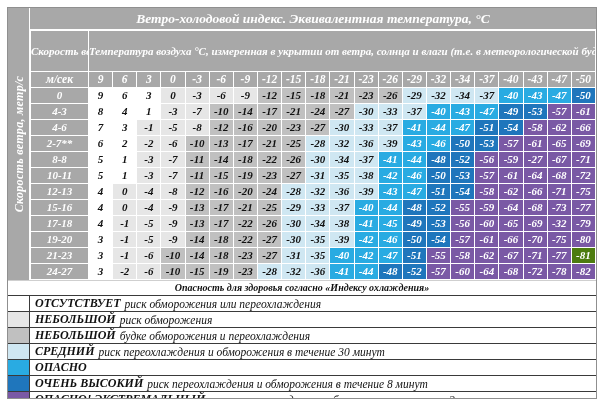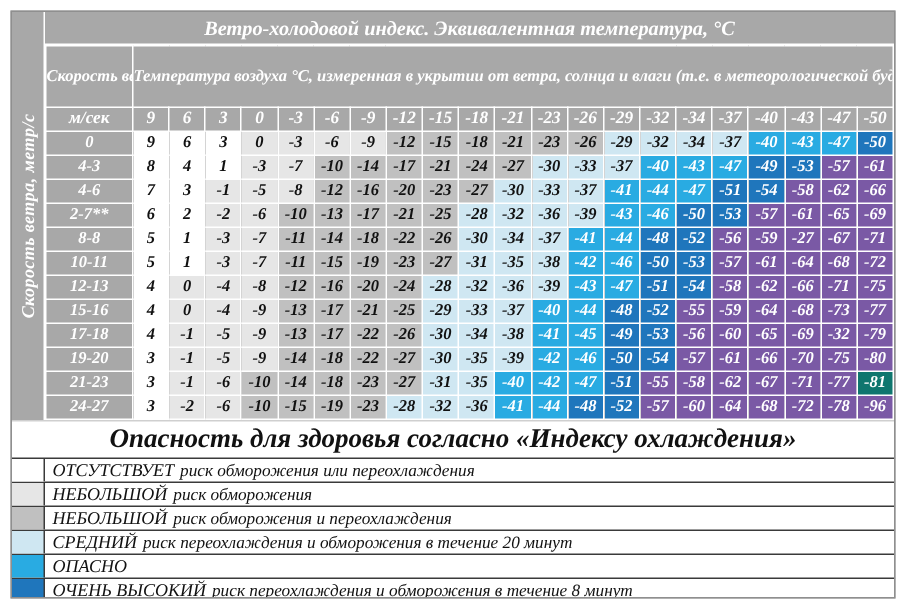--- a/index.html
+++ b/index.html
@@ -37,33 +37,33 @@
   td.h-temp  { font-size:13px; line-height:1.4; white-space:normal; padding:0 14px; }
   tr.hdr2 td { height:15px; color:#fff; font-size:11.5px; }
   tr.datarow td { height:15px; }
   td.speedcell { color:#fff; font-size:11.5px; }
   .legend {
     flex:1 1 auto; background:#fff; color:#111;
     display:flex; flex-direction:column; border-top:1px solid #cfcfcf;
   }
   .lg-title {
     flex:0 0 auto; text-align:center; font-weight:bold; font-style:italic;
-    font-size:18px; padding:1px 0 2px 0; border-bottom:1px solid #3a3a3a;
+    font-size:10px; padding:1px 0 2px 0; border-bottom:1px solid #3a3a3a;
   }
   .lg-row {
     flex:1 1 auto; display:flex; align-items:stretch;
     border-bottom:1px solid #3a3a3a; min-height:0;
   }
   .lg-row:last-child { border-bottom:none; }
   .lg-swatch { width:21px; flex:0 0 auto; border-right:1px solid #3a3a3a; }
   .lg-text {
     flex:1 1 auto; display:flex; align-items:center; gap:4px;
     padding-left:5px; white-space:nowrap; overflow:hidden;
   }
-  .lg-term { font-weight:normal; font-style:italic; font-size:12px; }
+  .lg-term { font-weight:bold; font-style:italic; font-size:12px; }
   .lg-desc { font-style:italic; font-size:11.5px; }
 </style>
 </head>
 <body>
 
 <div class="frame">
   <div class="top">
     <div class="side-strip">
       <span class="vlabel">Скорость ветра, метр/с</span>
     </div>
@@ -357,21 +357,21 @@
               <td style="background: rgb(41, 171, 226); color: rgb(255, 255, 255);">-40</td>
               <td style="background: rgb(41, 171, 226); color: rgb(255, 255, 255);">-42</td>
               <td style="background: rgb(41, 171, 226); color: rgb(255, 255, 255);">-47</td>
               <td style="background: rgb(31, 118, 188); color: rgb(255, 255, 255);">-51</td>
               <td style="background: rgb(122, 89, 165); color: rgb(255, 255, 255);">-55</td>
               <td style="background: rgb(122, 89, 165); color: rgb(255, 255, 255);">-58</td>
               <td style="background: rgb(122, 89, 165); color: rgb(255, 255, 255);">-62</td>
               <td style="background: rgb(122, 89, 165); color: rgb(255, 255, 255);">-67</td>
               <td style="background: rgb(122, 89, 165); color: rgb(255, 255, 255);">-71</td>
               <td style="background: rgb(122, 89, 165); color: rgb(255, 255, 255);">-77</td>
-              <td style="background: #0f766e; color: rgb(255, 255, 255);">-81</td>
+              <td style="background: #4d7c0f; color: rgb(255, 255, 255);">-81</td>
             </tr>
             <tr class="datarow">
               <td class="speedcell">24-27</td>
               <td style="background: rgb(255, 255, 255); color: rgb(17, 17, 17);">3</td>
               <td style="background: rgb(230, 230, 230); color: rgb(17, 17, 17);">-2</td>
               <td style="background: rgb(230, 230, 230); color: rgb(17, 17, 17);">-6</td>
               <td style="background: rgb(192, 192, 192); color: rgb(17, 17, 17);">-10</td>
               <td style="background: rgb(192, 192, 192); color: rgb(17, 17, 17);">-15</td>
               <td style="background: rgb(192, 192, 192); color: rgb(17, 17, 17);">-19</td>
               <td style="background: rgb(192, 192, 192); color: rgb(17, 17, 17);">-23</td>
@@ -381,21 +381,21 @@
               <td style="background: rgb(41, 171, 226); color: rgb(255, 255, 255);">-41</td>
               <td style="background: rgb(41, 171, 226); color: rgb(255, 255, 255);">-44</td>
               <td style="background: rgb(31, 118, 188); color: rgb(255, 255, 255);">-48</td>
               <td style="background: rgb(31, 118, 188); color: rgb(255, 255, 255);">-52</td>
               <td style="background: rgb(122, 89, 165); color: rgb(255, 255, 255);">-57</td>
               <td style="background: rgb(122, 89, 165); color: rgb(255, 255, 255);">-60</td>
               <td style="background: rgb(122, 89, 165); color: rgb(255, 255, 255);">-64</td>
               <td style="background: rgb(122, 89, 165); color: rgb(255, 255, 255);">-68</td>
               <td style="background: rgb(122, 89, 165); color: rgb(255, 255, 255);">-72</td>
               <td style="background: rgb(122, 89, 165); color: rgb(255, 255, 255);">-78</td>
-              <td style="background: rgb(122, 89, 165); color: rgb(255, 255, 255);">-96</td>
+              <td style="background: rgb(122, 89, 165); color: rgb(255, 255, 255);">-82</td>
             </tr>
           </tbody>
       </table>
     </div>
   </div>
   <div class="legend">
     <div class="lg-title">Опасность для здоровья согласно «Индексу охлаждения»</div>
     <div id="legend-rows" style="display:flex;flex-direction:column;flex:1 1 auto;">
         <div class="lg-row">
           <span class="lg-swatch" style="background: rgb(255, 255, 255);"></span>
@@ -408,28 +408,28 @@
           <span class="lg-swatch" style="background: rgb(230, 230, 230);"></span>
           <span class="lg-text">
             <span class="lg-term">НЕБОЛЬШОЙ</span>
             <span class="lg-desc">риск обморожения</span>
           </span>
         </div>
         <div class="lg-row">
           <span class="lg-swatch" style="background: rgb(192, 192, 192);"></span>
           <span class="lg-text">
             <span class="lg-term">НЕБОЛЬШОЙ</span>
-            <span class="lg-desc">риск обморожения и переохлаждения</span>
+            <span class="lg-desc">будке обморожения и переохлаждения</span>
           </span>
         </div>
         <div class="lg-row">
           <span class="lg-swatch" style="background: rgb(207, 231, 242);"></span>
           <span class="lg-text">
             <span class="lg-term">СРЕДНИЙ</span>
-            <span class="lg-desc">риск переохлаждения и обморожения  в течение 20 минут</span>
+            <span class="lg-desc">риск переохлаждения и обморожения  в течение 30 минут</span>
           </span>
         </div>
         <div class="lg-row">
           <span class="lg-swatch" style="background: rgb(41, 171, 226);"></span>
           <span class="lg-text">
             <span class="lg-term">ОПАСНО</span>
           </span>
         </div>
         <div class="lg-row">
           <span class="lg-swatch" style="background: rgb(31, 118, 188);"></span>

